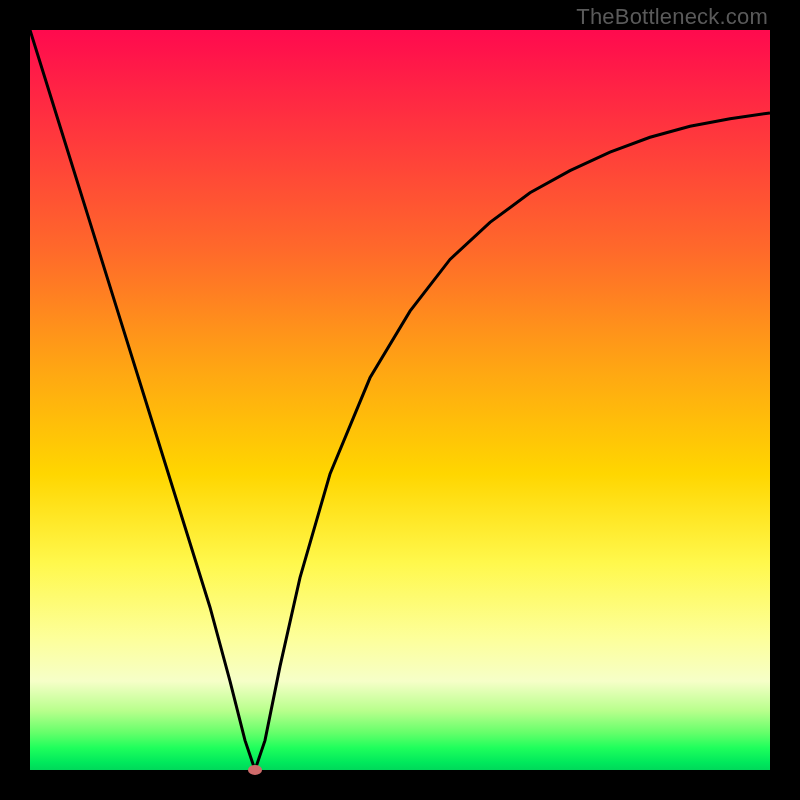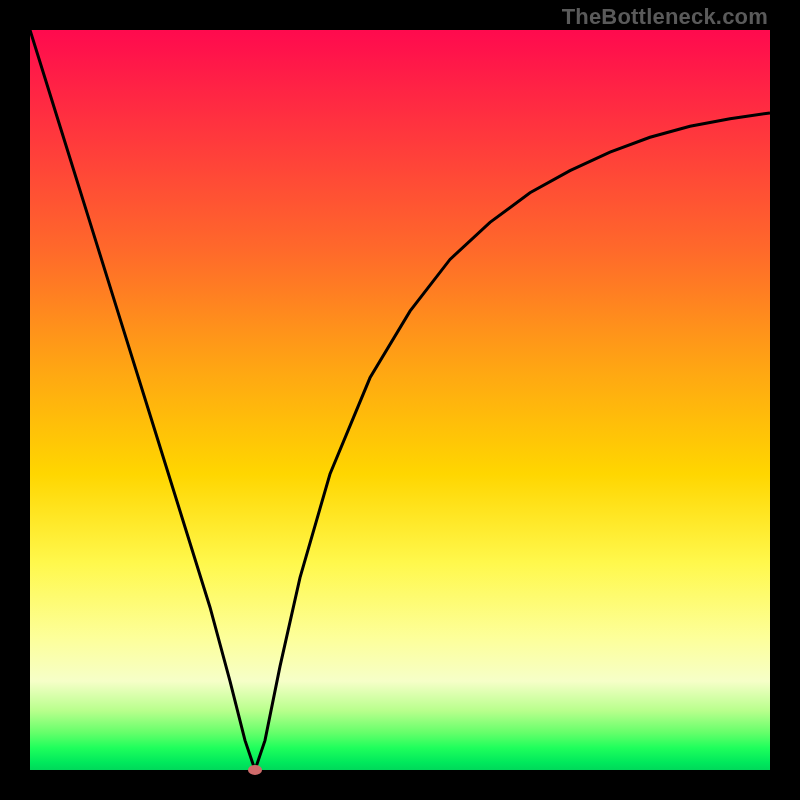--- a/index.html
+++ b/index.html
@@ -39,21 +39,21 @@
       #00e85c 99%,
       #00d85a 100%
     );
   }
   .watermark {
     position: absolute;
     top: 4px;
     right: 32px;
     color: #5a5a5a;
     font-size: 22px;
-    font-weight: 700;
+    font-weight: 400;
     letter-spacing: 0.2px;
   }
   svg.curve {
     position: absolute;
     left: 0;
     top: 0;
     width: 740px;
     height: 740px;
   }
   .marker {

